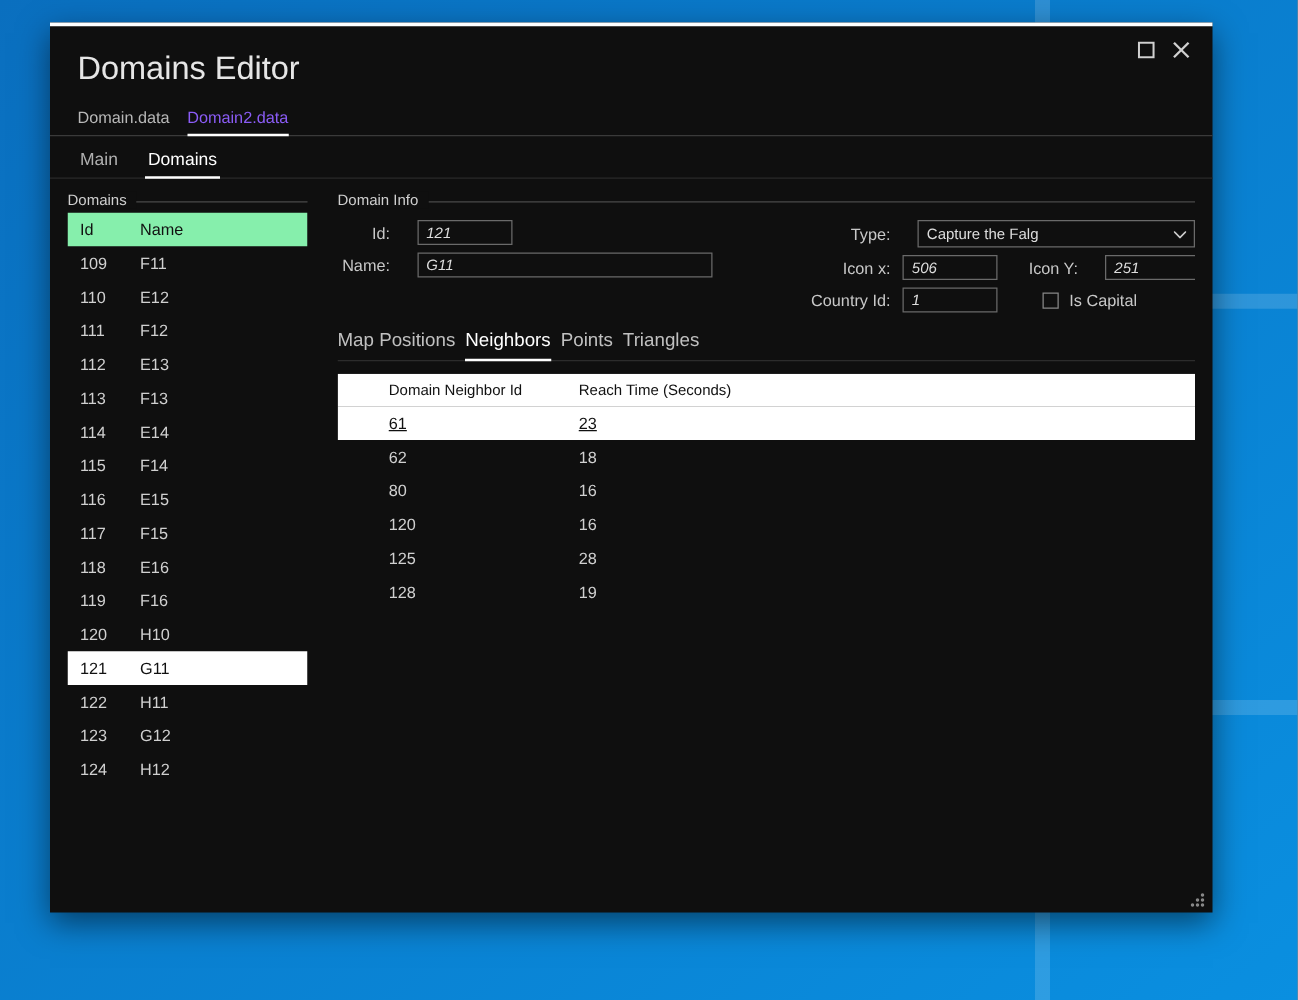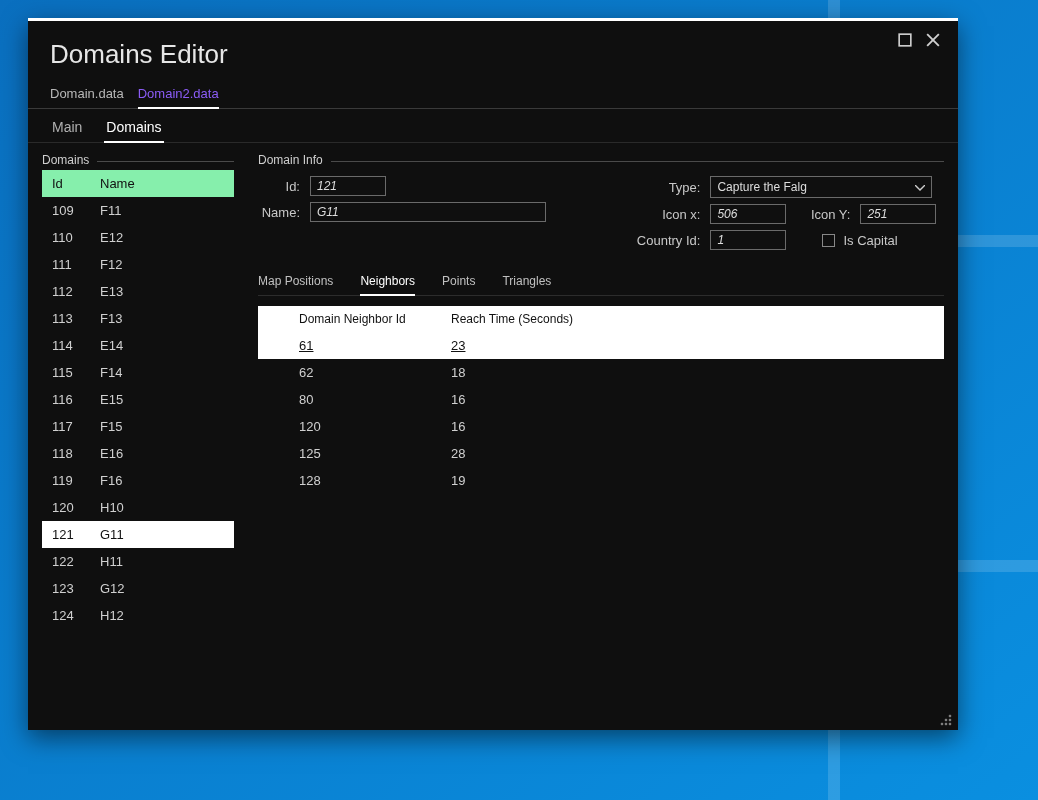--- a/index.html
+++ b/index.html
@@ -36,21 +36,21 @@
     position: absolute;
     right: 0; left: 0;
     height: 12px;
     background: rgba(255,255,255,0.15);
   }
   .win-lines-h1 { top: 235px; }
   .win-lines-h2 { top: 560px; }
 
   .window {
     position: absolute;
-    left: 28px;
+    left: 40px;
     top: 18px;
     width: 930px;
     height: 712px;
     background: #0f0f0f;
     border-top: 3px solid #fff;
     box-shadow: 0 8px 24px rgba(0,0,0,0.5);
     display: flex;
     flex-direction: column;
   }
 
@@ -185,21 +185,21 @@
     display: flex;
     flex-direction: column;
     gap: 6px;
   }
   .info-left { flex: 0 0 54%; }
   .info-right { flex: 1; }
 
   .fld {
     display: flex;
     align-items: center;
-    gap: 10px;
+    gap: 22px;
   }
   .fld label {
     text-align: right;
     color: #c8c8c8;
     font-size: 13px;
   }
   .info-left .fld label { width: 42px; }
   .info-right .fld label { width: 72px; }
 
   .txt {
@@ -235,24 +235,24 @@
   }
   .pair {
     display: flex;
     align-items: center;
     gap: 10px;
   }
   .pair .sub label { width: auto; }
 
   .sub-tabs {
     display: flex;
-    gap: 27px;
-    margin-top: 24px;
+    gap: 8px;
+    margin-top: 14px;
     border-bottom: 1px solid #2c2c2c;
-    font-size: 12px;
+    font-size: 15px;
   }
   .sub-tab {
     padding-bottom: 6px;
     color: #c0c0c0;
     cursor: pointer;
   }
   .sub-tab.active {
     color: #fff;
     border-bottom: 2px solid #fff;
     margin-bottom: -1px;

